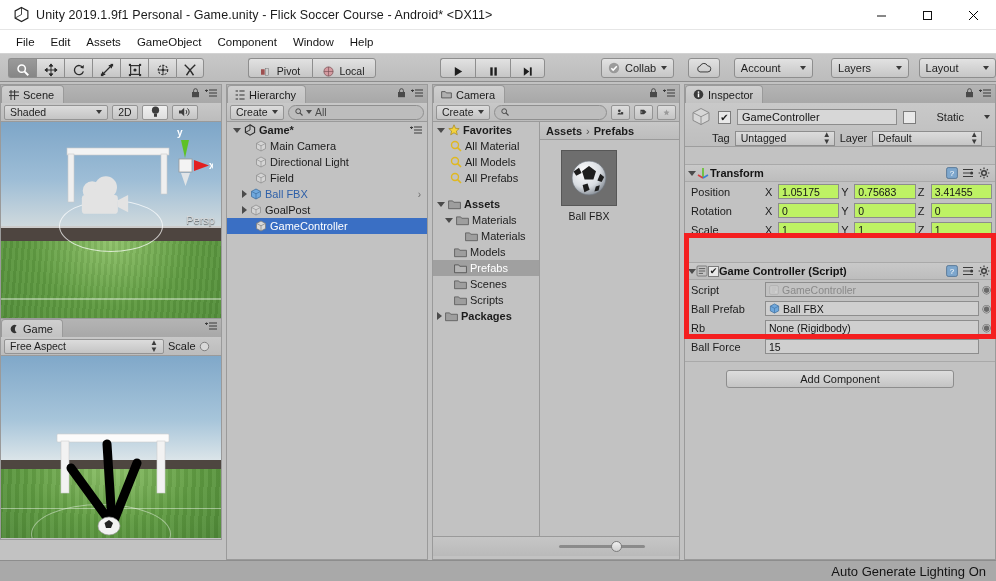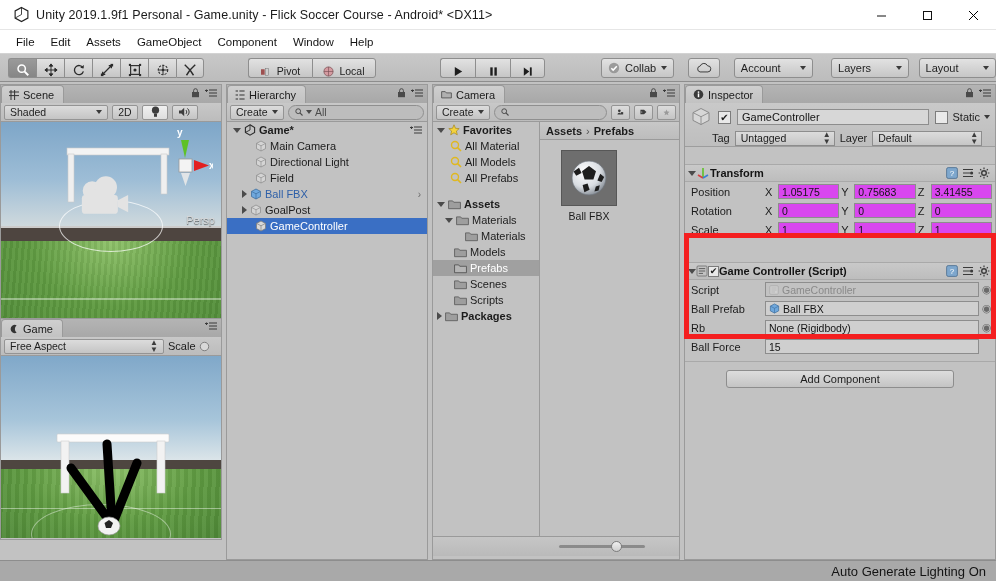--- a/index.html
+++ b/index.html
@@ -165,21 +165,21 @@
            display: flex; align-items: center; justify-content: space-between; padding: 0 3px 0 5px; font-size: 10.5px; color: #1c1c1c; }
   .updown { font-size: 8px; line-height: 7px; color: #3c3c3c; }
 
   .comp-header { height: 18px; display: flex; align-items: center; gap: 0; padding-left: 3px;
                  background: linear-gradient(180deg,#c9c9c9,#bdbdbd); border-top: 1px solid #a9a9a9; border-bottom: 1px solid #a9a9a9; margin-top: 17px; }
   .comp-title { font-size: 11px; font-weight: bold; color: #141414; }
   .comp-icons { margin-left: auto; display: flex; gap: 4px; padding-right: 5px; align-items: center; }
   .prop-row { height: 19px; display: flex; align-items: center; font-size: 11px; color: #1c1c1c; padding: 0 3px 0 6px; gap: 2px; }
   .prop-name { width: 72px; }
   .axis-k { width: 11px; text-align: left; font-size: 11px; color: #1c1c1c; }
-  .numfield { height: 15px; background: #d946ef; border: 1px solid #8d8d8d; font-size: 10.5px;
+  .numfield { height: 15px; background: #bef264; border: 1px solid #8d8d8d; font-size: 10.5px;
               color: #141414; padding: 0 3px; display: flex; align-items: center; flex: 1; min-width: 0; }
   .objfield { height: 15px; background: #cfcfcf; border: 1px solid #8d8d8d; font-size: 10.5px;
               color: #141414; padding: 0 3px; display: flex; align-items: center; gap: 3px; flex: 1; }
   .objfield.dim { color: #8a8a8a; background: #c2c2c2; }
   .addcomp {
     width: 228px; height: 18px; margin: 8px auto 0; display: flex; align-items: center; justify-content: center;
     background: linear-gradient(180deg,#dddddd,#c4c4c4); border: 1px solid #8d8d8d; border-radius: 3px;
     font-size: 11px; color: #1b1b1b;
   }
   .redbox { position: absolute; left: 684px; top: 233px; width: 312px; height: 106px;
@@ -762,21 +762,21 @@
           <svg class="go-icon" viewBox="0 0 22 20">
             <path d="M11 1.5 L19 5.6 L19 13.4 L11 17.5 L3 13.4 L3 5.6 Z" fill="#d7d7d7" stroke="#8a8a8a" stroke-width="1"></path>
             <path d="M3 5.6 L11 9.7 L19 5.6 M11 9.7 V17.5" fill="none" stroke="#8a8a8a" stroke-width=".9"></path>
           </svg>
           <div class="chk">
             <span>✔</span>
           </div>
           <div class="namefield">
             <span>GameController</span>
           </div>
-          <div style="display:flex;align-items:center;gap:4px;">
+          <div style="display:flex;align-items:center;gap:20px;">
             <div class="chk"></div>
             <span class="lbl">Static</span>
             <span class="caret"></span>
           </div>
         </div>
         <div class="ih-row2">
           <span class="lbl">Tag</span>
           <div class="popup" style="width:100px;">
             <span>Untagged</span>
             <span class="updown">▲<br>▼</span>

